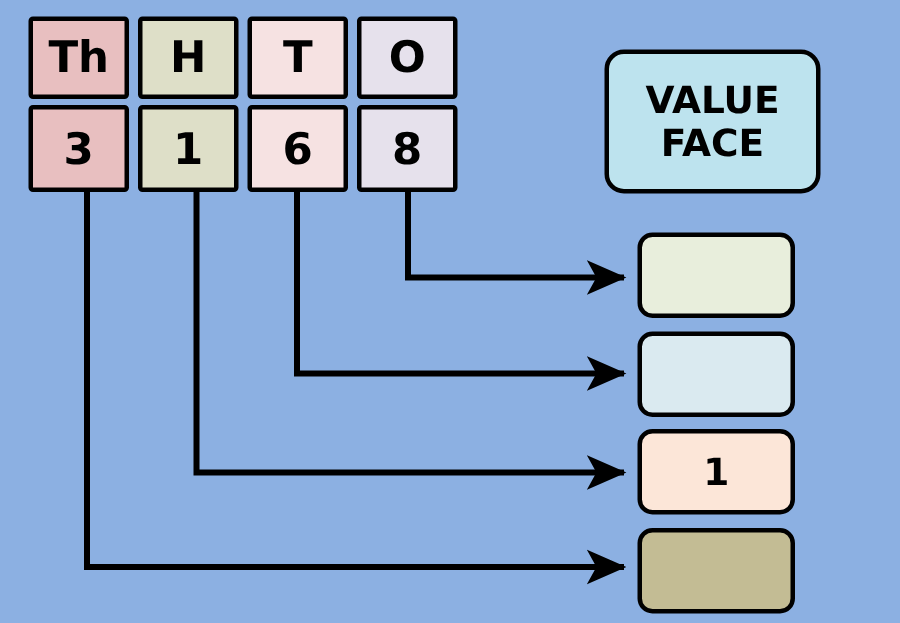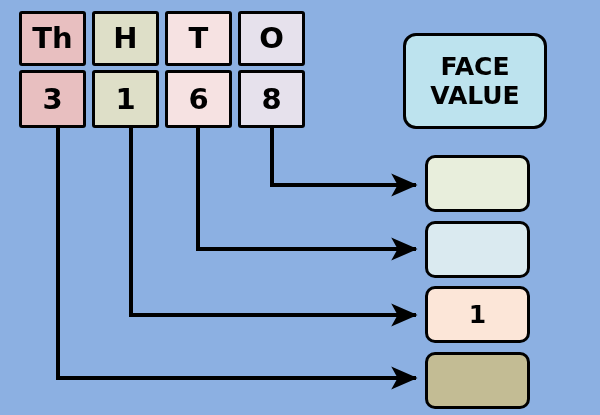--- a/index.html
+++ b/index.html
@@ -95,22 +95,22 @@
     <span>1</span>
   </div>
   <div class="cell pv-digit" style="left: 165px; top: 70px; width: 67px; height: 58px; background: rgb(246, 226, 226);">
     <span>6</span>
   </div>
   <div class="cell pv-digit" style="left: 238px; top: 70px; width: 67px; height: 58px; background: rgb(230, 225, 236);">
     <span>8</span>
   </div>
 
   <div class="cell face-box" style="left: 403px; top: 33px; width: 144px; height: 96px; background: rgb(189, 227, 238);">
+    <span>VALUE</span>
     <span>FACE</span>
-    <span>VALUE</span>
   </div>
 
   <div class="cell result-box" style="left: 425px; top: 155px; width: 105px; height: 57px; background: rgb(232, 238, 220);">
     <span></span>
   </div>
   <div class="cell result-box" style="left: 425px; top: 221px; width: 105px; height: 57px; background: rgb(218, 234, 240);">
     <span></span>
   </div>
   <div class="cell result-box" style="left: 425px; top: 286px; width: 105px; height: 57px; background: rgb(252, 230, 216);">
     <span>1</span>

